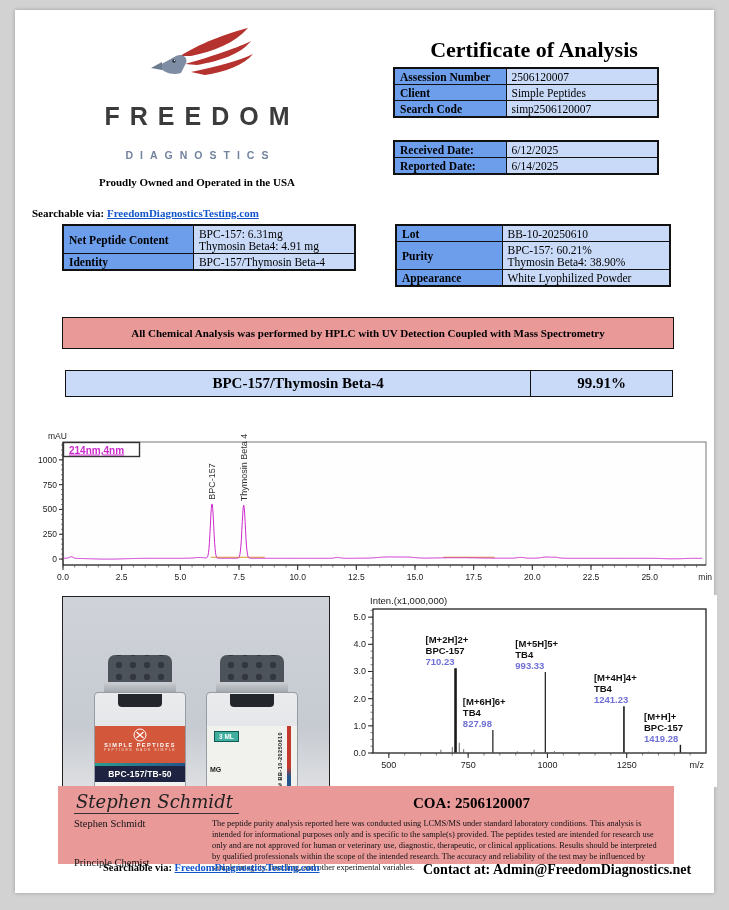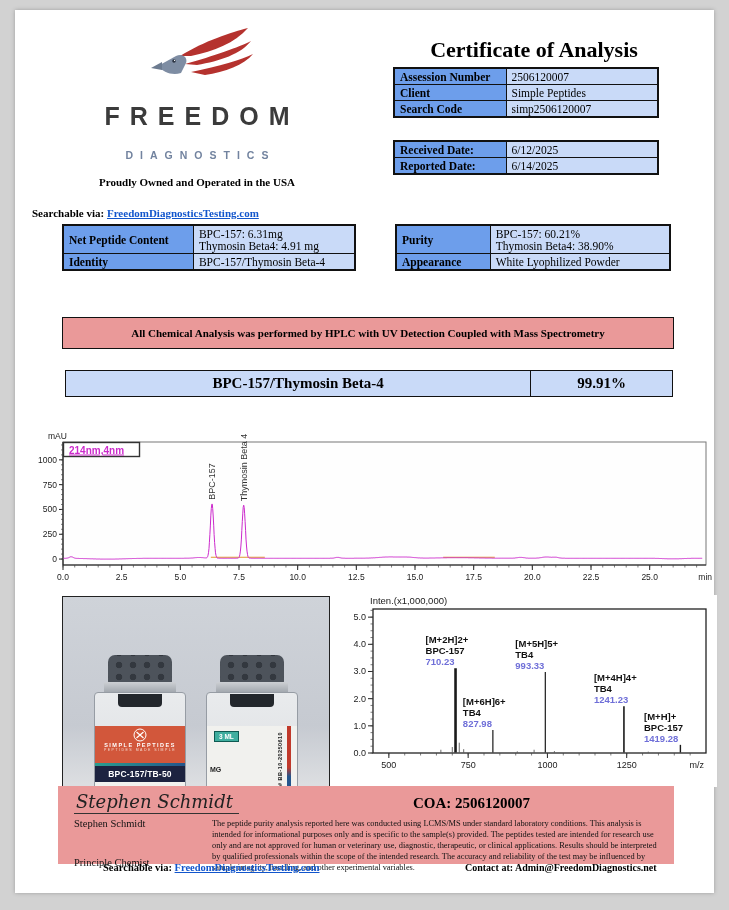--- a/index.html
+++ b/index.html
@@ -75,21 +75,21 @@
   .sig-block { left:43px; top:776px; width:616px; height:78px; background:#ea9999; padding:5px 16px; }
   .sig-name { font-family:"DejaVu Serif", serif; font-style:italic; font-size:18px; color:#222;
               display:inline-block; border-bottom:1.5px solid #333; padding:0 6px 1px 2px; }
   .sig-coa { position:absolute; left:355px; top:9px; font-size:15px; font-weight:700; color:#000; }
   .sig-row2 { display:flex; margin-top:4px; }
   .sig-left { width:138px; font-size:10.5px; color:#111; flex:none; }
   .sig-left div:last-child { margin-top:28px; }
   .sig-disc { font-size:8.4px; line-height:1.32; color:#111; }
 
   .footer-left { left:88px; top:852px; font-size:10.5px; font-weight:700; }
-  .footer-right { left:408px; top:852px; font-size:10px; font-weight:700;margin-left:42px; }
+  .footer-right { left:408px; top:852px; font-size:14px; font-weight:700; }
 </style>
 </head>
 <body>
 
 <div class="page">
 
   <div class="abs brand-block">
     <svg width="150" height="68" viewBox="0 0 150 68">
       <path d="M58 28 C82 13, 110 4, 126 0 C113 15, 92 23, 69 28 Z" fill="#b5322e"></path>
       <path d="M63 36 C92 28, 117 19, 129 13 C119 26, 98 33, 75 37 Z" fill="#b5322e"></path>
@@ -149,20 +149,24 @@
         </tr>
     <tr>
           <td class="lbl">Identity</td>
         <td class="val">BPC-157/Thymosin Beta-4</td>
         </tr>
   </tbody>
     </table>
 
   <table class="abs coa" style="left:380px; top:214px; width:276px;">
     <tbody>
+        <tr>
+          <td class="lbl" style="width:106px;">Lot</td>
+        <td class="val">BB-10-20250610</td>
+        </tr>
     <tr>
           <td class="lbl">Purity</td>
         <td class="val">BPC-157: 60.21%
 Thymosin Beta4: 38.90%</td>
         </tr>
     <tr>
           <td class="lbl">Appearance</td>
         <td class="val">White Lyophilized Powder</td>
         </tr>
   </tbody>

